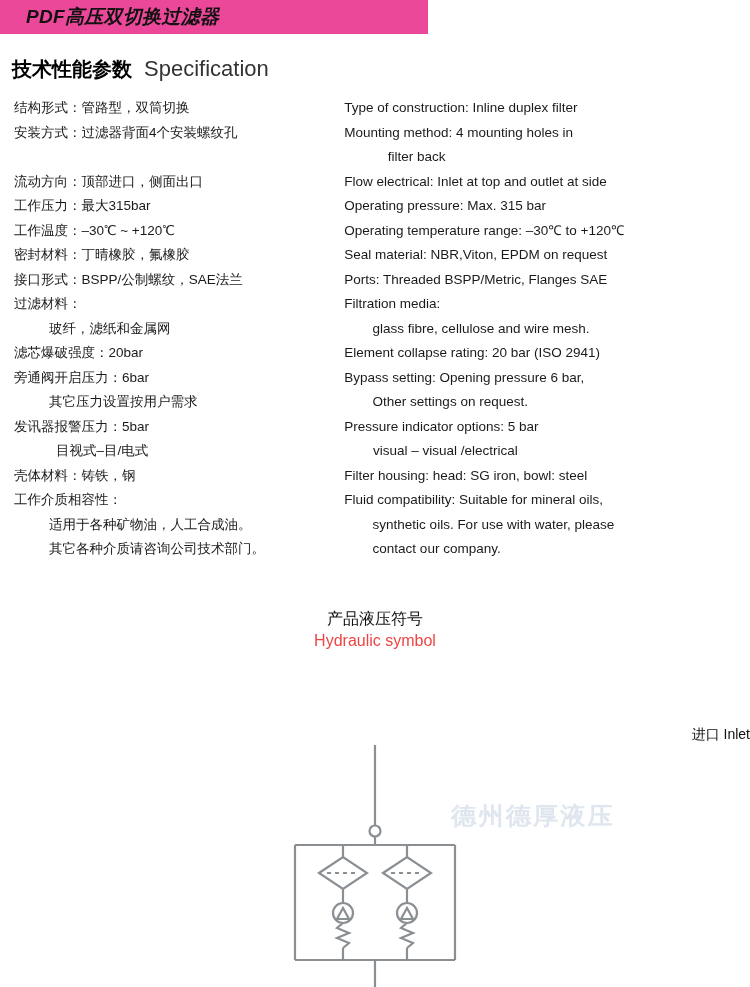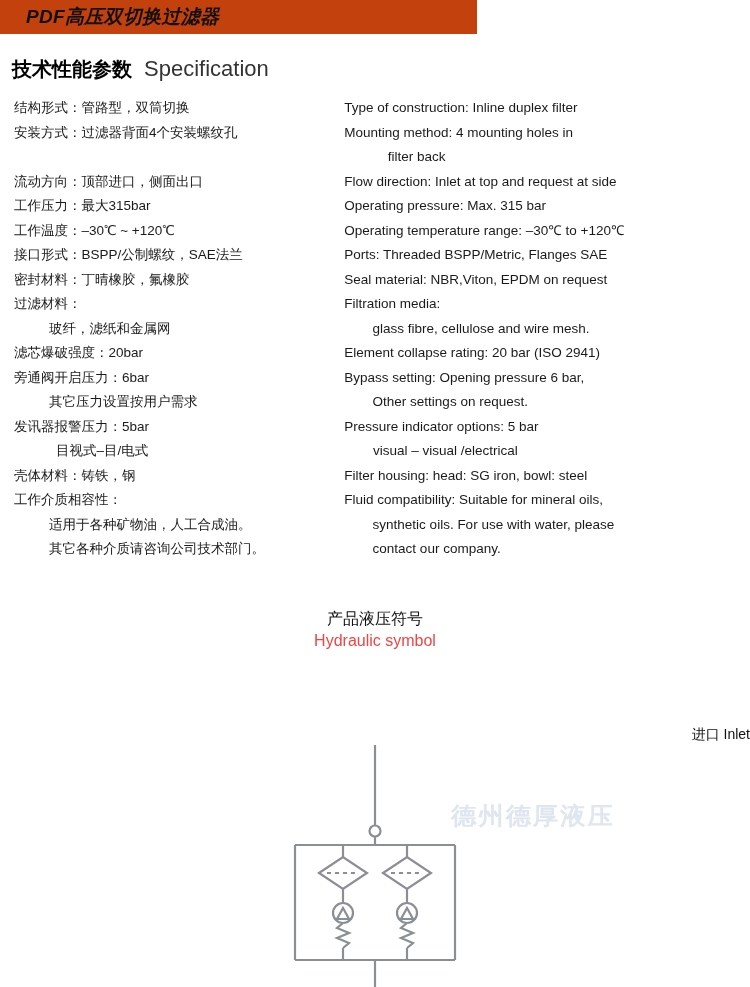--- a/index.html
+++ b/index.html
@@ -14,23 +14,23 @@
     font-family: "Liberation Sans", sans-serif;
     color: #1a1a1a;
     overflow: hidden;
   }
 
   
   .header-bar {
     position: absolute;
     left: 0;
     top: 0;
-    width: 477px;
+    width: 428px;
     height: 34px;
-    background: #c2410c;
+    background: #ec4899;
     display: flex;
     align-items: center;
   }
   .header-title {
     font-size: 19px;
     font-weight: bold;
     font-style: italic;
     color: #111;
     padding-left: 26px;
     letter-spacing: 0.3px;
@@ -158,37 +158,37 @@
     <div class="spec-row">
       <div class="spec-cn">安装方式：过滤器背面4个安装螺纹孔</div>
       <div class="spec-en">Mounting method: 4 mounting holes in</div>
     </div>
     <div class="spec-row">
       <div class="spec-cn"></div>
       <div class="spec-en en-indent-2">filter back</div>
     </div>
     <div class="spec-row">
       <div class="spec-cn">流动方向：顶部进口，侧面出口</div>
-      <div class="spec-en">Flow direction: Inlet at top and request at side</div>
+      <div class="spec-en">Flow electrical: Inlet at top and outlet at side</div>
     </div>
     <div class="spec-row">
       <div class="spec-cn">工作压力：最大315bar</div>
       <div class="spec-en">Operating pressure: Max. 315 bar</div>
     </div>
     <div class="spec-row">
       <div class="spec-cn">工作温度：–30℃ ~ +120℃</div>
       <div class="spec-en">Operating temperature range: –30℃ to +120℃</div>
     </div>
     <div class="spec-row">
+      <div class="spec-cn">密封材料：丁晴橡胶，氟橡胶</div>
+      <div class="spec-en">Seal material: NBR,Viton, EPDM on request</div>
+    </div>
+    <div class="spec-row">
       <div class="spec-cn">接口形式：BSPP/公制螺纹，SAE法兰</div>
       <div class="spec-en">Ports: Threaded BSPP/Metric, Flanges SAE</div>
-    </div>
-    <div class="spec-row">
-      <div class="spec-cn">密封材料：丁晴橡胶，氟橡胶</div>
-      <div class="spec-en">Seal material: NBR,Viton, EPDM on request</div>
     </div>
     <div class="spec-row">
       <div class="spec-cn">过滤材料：</div>
       <div class="spec-en">Filtration media:</div>
     </div>
     <div class="spec-row">
       <div class="spec-cn indent-1">玻纤，滤纸和金属网</div>
       <div class="spec-en en-indent-1">glass fibre, cellulose and wire mesh.</div>
     </div>
     <div class="spec-row">

